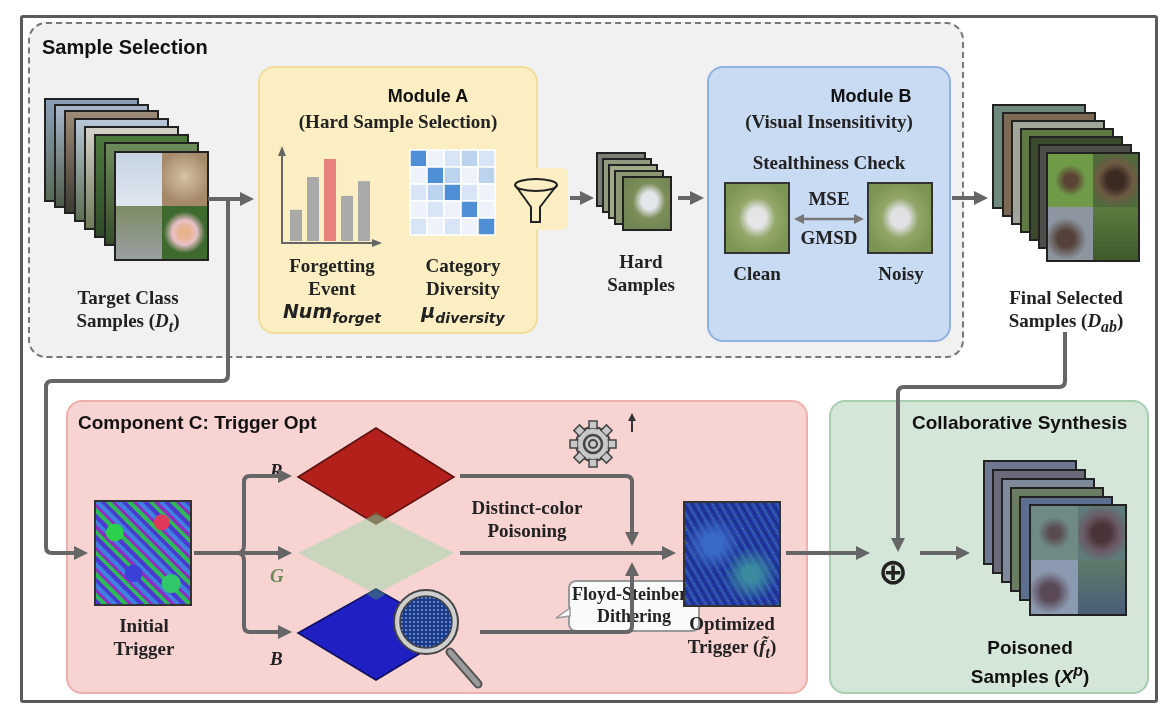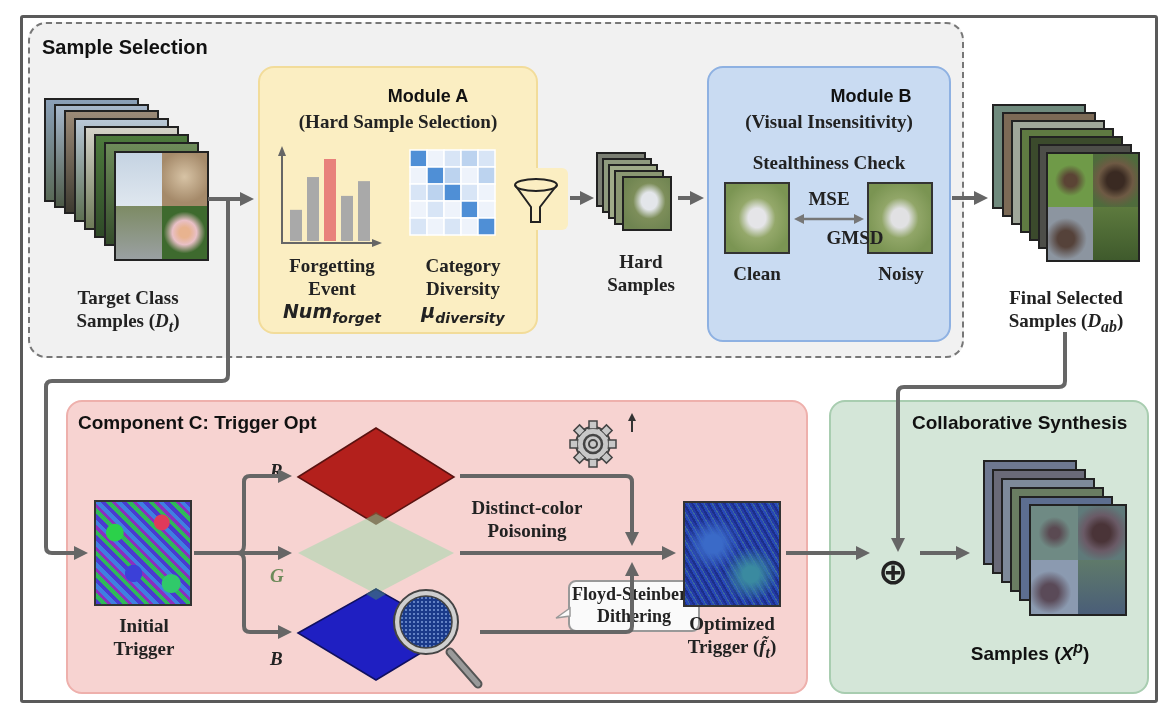--- a/index.html
+++ b/index.html
@@ -120,21 +120,21 @@
   <div>Samples</div>
 </div>
 
 <div class="abs modB"></div>
 <div class="abs title-sans" style="left:707px;top:86px;width:244px;text-align:center;font-size:18px;padding-left:42px;">Module B</div>
 <div class="abs lbl" style="left:707px;top:110px;width:244px;">(Visual Insensitivity)</div>
 <div class="abs lbl" style="left:707px;top:151px;width:244px;">Stealthiness Check</div>
 <div class="abs" style="left:724px;top:182px;width:66px;height:72px;border:2px solid #333;box-sizing:border-box;background:radial-gradient(ellipse at 50% 50%,#e5e5e8 20%,#94a86a 42%,#7b9553 80%);"></div>
 <div class="abs" style="left:867px;top:182px;width:66px;height:72px;border:2px solid #333;box-sizing:border-box;background:radial-gradient(ellipse at 50% 50%,#e1e1e3 20%,#91a668 42%,#7a9452 80%);"></div>
 <div class="abs lbl" style="left:798px;top:187px;width:62px;">MSE</div>
-<div class="abs lbl" style="left:820px;top:226px;width:70px;">GMSD</div>
+<div class="abs lbl" style="left:794px;top:226px;width:70px;">GMSD</div>
 <svg width="1174" height="720">
   <line x1="800" y1="219" x2="858" y2="219" stroke="#777" stroke-width="2.5"></line>
   <polygon points="794,219 804,214 804,224" fill="#777"></polygon>
   <polygon points="864,219 854,214 854,224" fill="#777"></polygon>
 </svg>
 <div class="abs lbl" style="left:718px;top:262px;width:78px;">Clean</div>
 <div class="abs lbl" style="left:862px;top:262px;width:78px;">Noisy</div>
 
 <div class="abs stack" style="left:992px;top:104px;width:150px;height:160px;">
   <div class="card" style="left:0;top:0;width:94px;height:105px;background:#6f8a7d;"></div>
@@ -248,20 +248,21 @@
   <div class="card" style="left:27px;top:27px;width:94px;height:105px;background:#6a7d62;"></div>
   <div class="card" style="left:36px;top:36px;width:94px;height:105px;background:#5d6e90;"></div>
   <div class="card" style="left:46px;top:44px;width:98px;height:112px;overflow:hidden;">
     <div style="position:absolute;left:0;top:0;width:50%;height:50%;background:radial-gradient(circle,#5a4a52 15%,#6f8a84 45%);"></div>
     <div style="position:absolute;left:50%;top:0;width:50%;height:50%;background:radial-gradient(circle,#4a3438 25%,#6a5a66 50%,#5f7a7a 80%);"></div>
     <div style="position:absolute;left:0;top:50%;width:50%;height:50%;background:radial-gradient(circle at 40% 60%,#5a4a58 20%,#8b9ab0 50%);"></div>
     <div style="position:absolute;left:50%;top:50%;width:50%;height:50%;background:linear-gradient(#5f7a6a,#4a5e78);"></div>
   </div>
 </div>
 <div class="abs lbl bold-serif" style="left:950px;top:636px;width:160px;">
+  <div>Poisoned</div>
   <div><span>Samples (</span><i>X</i><sup><i>p</i></sup><span>)</span></div>
 </div>
 
 <svg width="1174" height="720">
   <g fill="none" stroke="#666" stroke-width="4" stroke-linejoin="round">
 
     <path d="M208 199 L250 199" marker-end="url(#ah2)"></path>
 
     <path d="M228 199 L228 375 Q228 381 222 381 L52 381 Q46 381 46 387 L46 547 Q46 553 52 553 L84 553" marker-end="url(#ah2)"></path>
 

